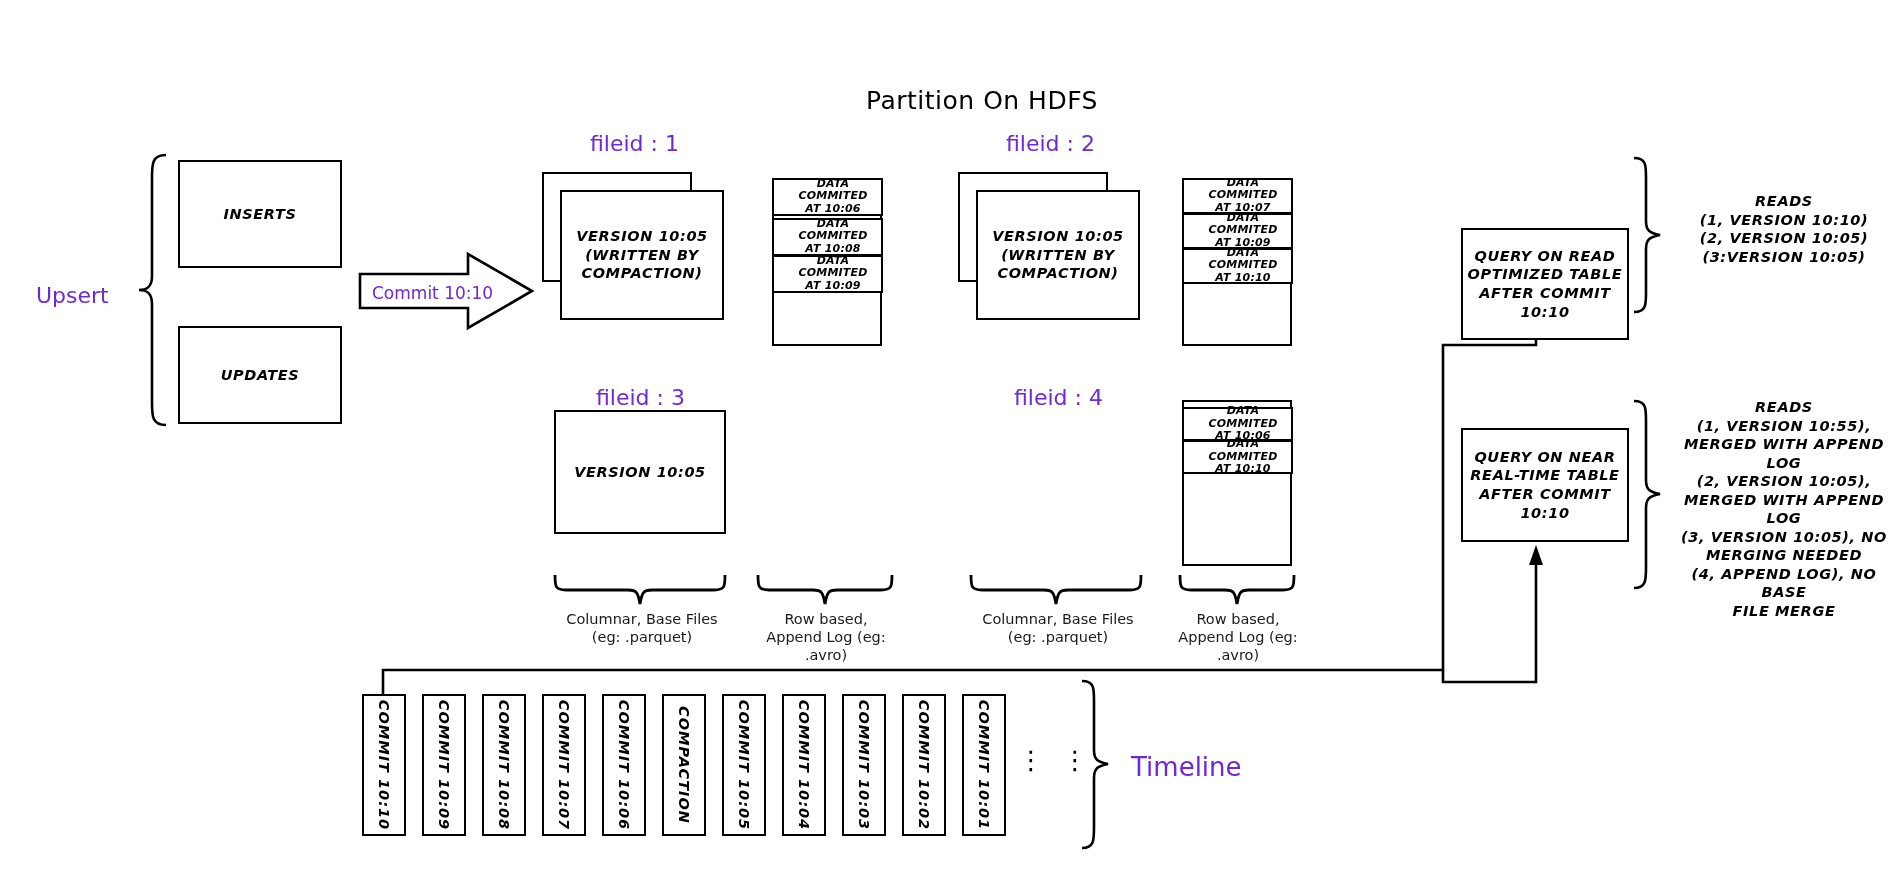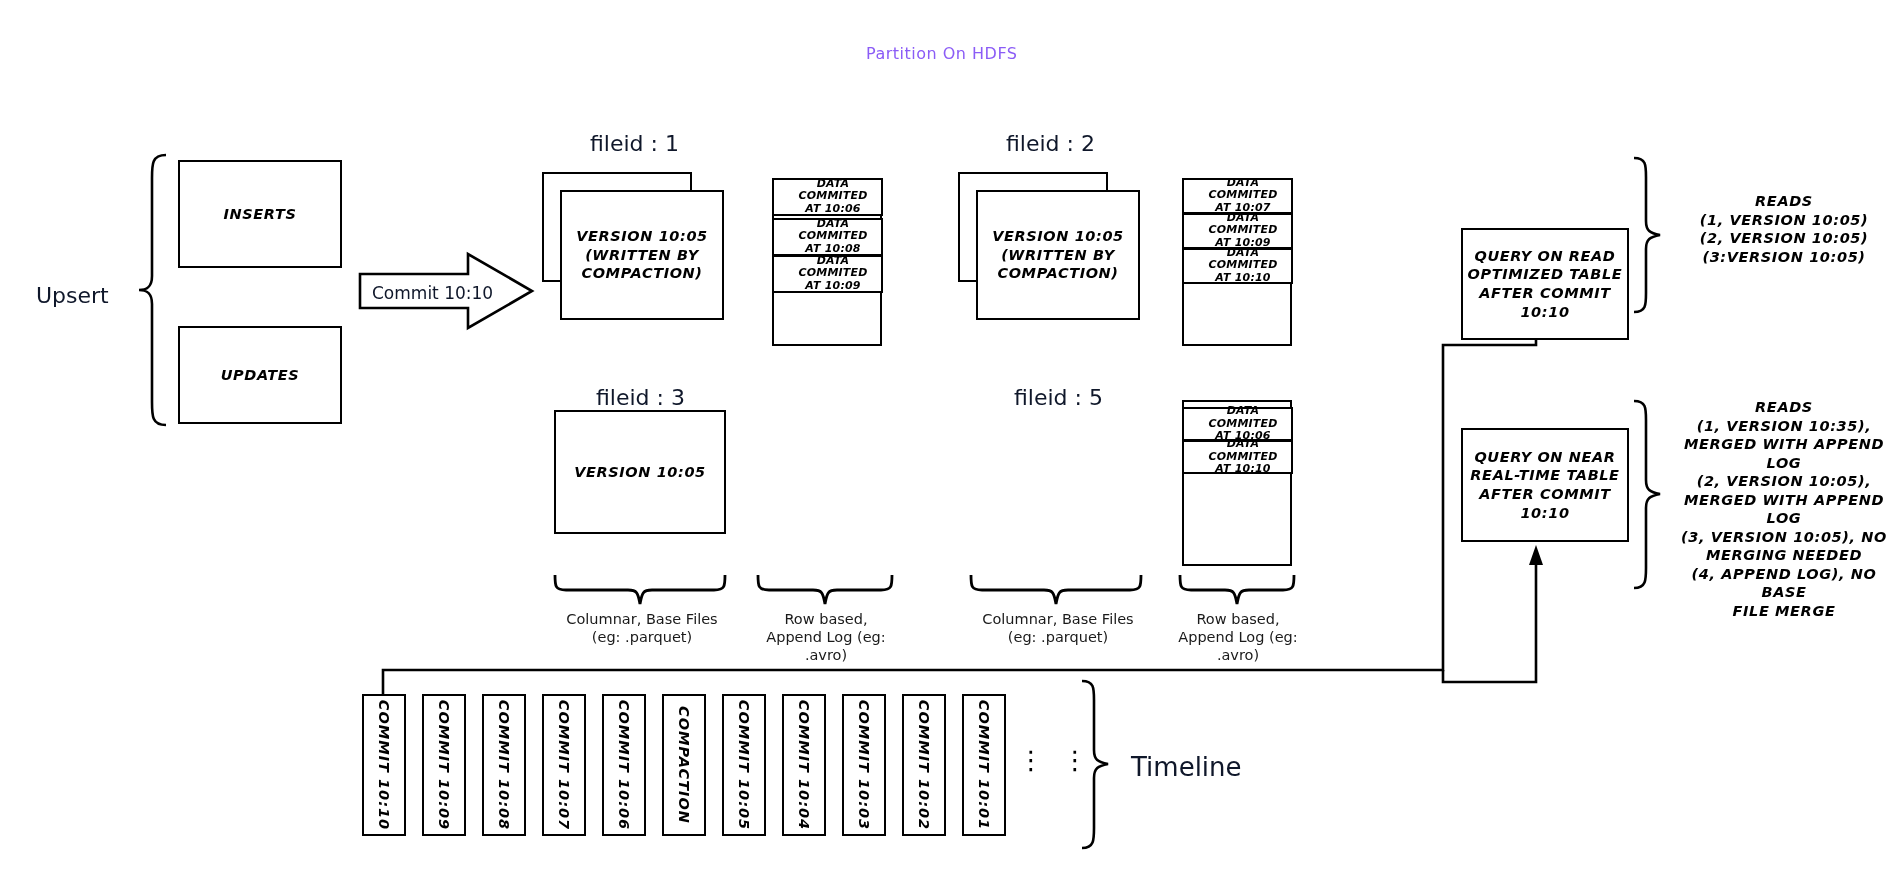--- a/index.html
+++ b/index.html
@@ -16,29 +16,30 @@
     width: 1900px;
     height: 880px;
     background: #ffffff;
     overflow: hidden;
   }
   .abs { position: absolute; }
 
   
   .title {
     font-family: "DejaVu Sans", sans-serif;
-    font-size: 16px;
+    font-size: 25px;
     letter-spacing: .5px;
-    color: #8b5cf6;
+    color: #000000;
     white-space: nowrap;
+    margin-top: 42px;
   }
   .label-thin {
     font-family: "DejaVu Sans", sans-serif;
     font-size: 22px;
-    color: #0f172a;
+    color: #6d28d9;
     white-space: nowrap;
   }
   .label-caps {
     font-family: "DejaVu Sans", sans-serif;
     font-weight: bold;
     font-style: italic;
     font-size: 14.5px;
     letter-spacing: .6px;
     line-height: 1.28;
     color: #000;
@@ -188,21 +189,21 @@
       <span class="label-caps-sm">DATA COMMITED<br>AT 10:10</span>
     </div>
   </div>
 
   <div class="abs label-thin" style="left:596px; top:385px;text-align:center;">fileid : 3</div>
 
   <div class="abs box" style="left:554px; top:410px; width:172px; height:124px;">
     <span class="label-caps">VERSION 10:05</span>
   </div>
 
-  <div class="abs label-thin" style="left:1014px; top:385px;">fileid : 5</div>
+  <div class="abs label-thin" style="left:1014px; top:385px;">fileid : 4</div>
 
   <div class="abs logfile" style="left:1182px; top:400px; width:110px; height:166px;">
     <div style="height:6px;"></div>
     <div class="logrow" style="height:34px;">
       <span class="label-caps-sm">DATA COMMITED<br>AT 10:06</span>
     </div>
     <div class="logrow" style="height:34px;">
       <span class="label-caps-sm">DATA COMMITED<br>AT 10:10</span>
     </div>
   </div>
@@ -263,31 +264,31 @@
     <span class="label-caps">REAL-TIME TABLE</span>
     <span class="label-caps">AFTER COMMIT</span>
     <span class="label-caps">10:10</span>
   </div>
 
   <svg class="abs" style="left:1630px; top:155px;" width="34" height="162">
     <path d="M4 3 C16 3 16 10 16 22 L16 66 C16 76 20 78 30 80 C20 82 16 84 16 94 L16 138 C16 150 16 157 4 157" fill="none" stroke="#000" stroke-width="2.6"></path>
   </svg>
   <div class="abs label-caps" style="left:1672px; top:192px; width:224px;">
     <div>READS</div>
-    <div>(1, VERSION 10:05)</div>
+    <div>(1, VERSION 10:10)</div>
     <div>(2, VERSION 10:05)</div>
     <div>(3:VERSION 10:05)</div>
   </div>
 
   <svg class="abs" style="left:1630px; top:398px;" width="34" height="196">
     <path d="M4 3 C16 3 16 10 16 22 L16 82 C16 92 20 94 30 96 C20 98 16 100 16 110 L16 170 C16 182 16 190 4 190" fill="none" stroke="#000" stroke-width="2.6"></path>
   </svg>
   <div class="abs label-caps" style="left:1668px; top:398px; width:232px;">
     <div>READS</div>
-    <div>(1, VERSION 10:35),</div>
+    <div>(1, VERSION 10:55),</div>
     <div>MERGED WITH APPEND LOG</div>
     <div>(2, VERSION 10:05),</div>
     <div>MERGED WITH APPEND LOG</div>
     <div>(3, VERSION 10:05), NO</div>
     <div>MERGING NEEDED</div>
     <div>(4, APPEND LOG), NO BASE</div>
     <div>FILE MERGE</div>
   </div>
 
   <div class="abs tl-card" style="left:362px; top:694px; width:44px; height:142px;">

